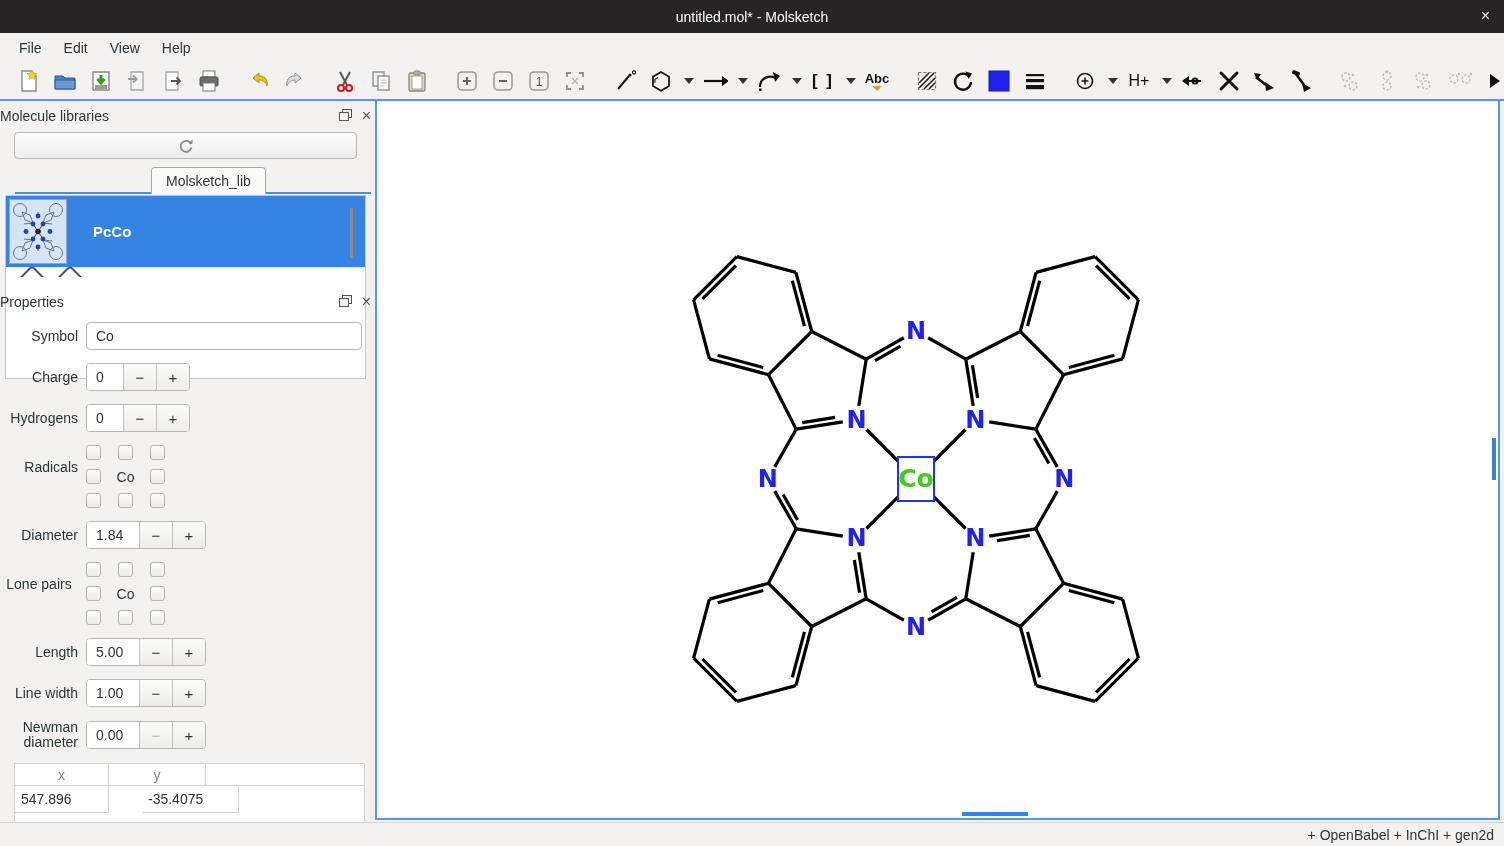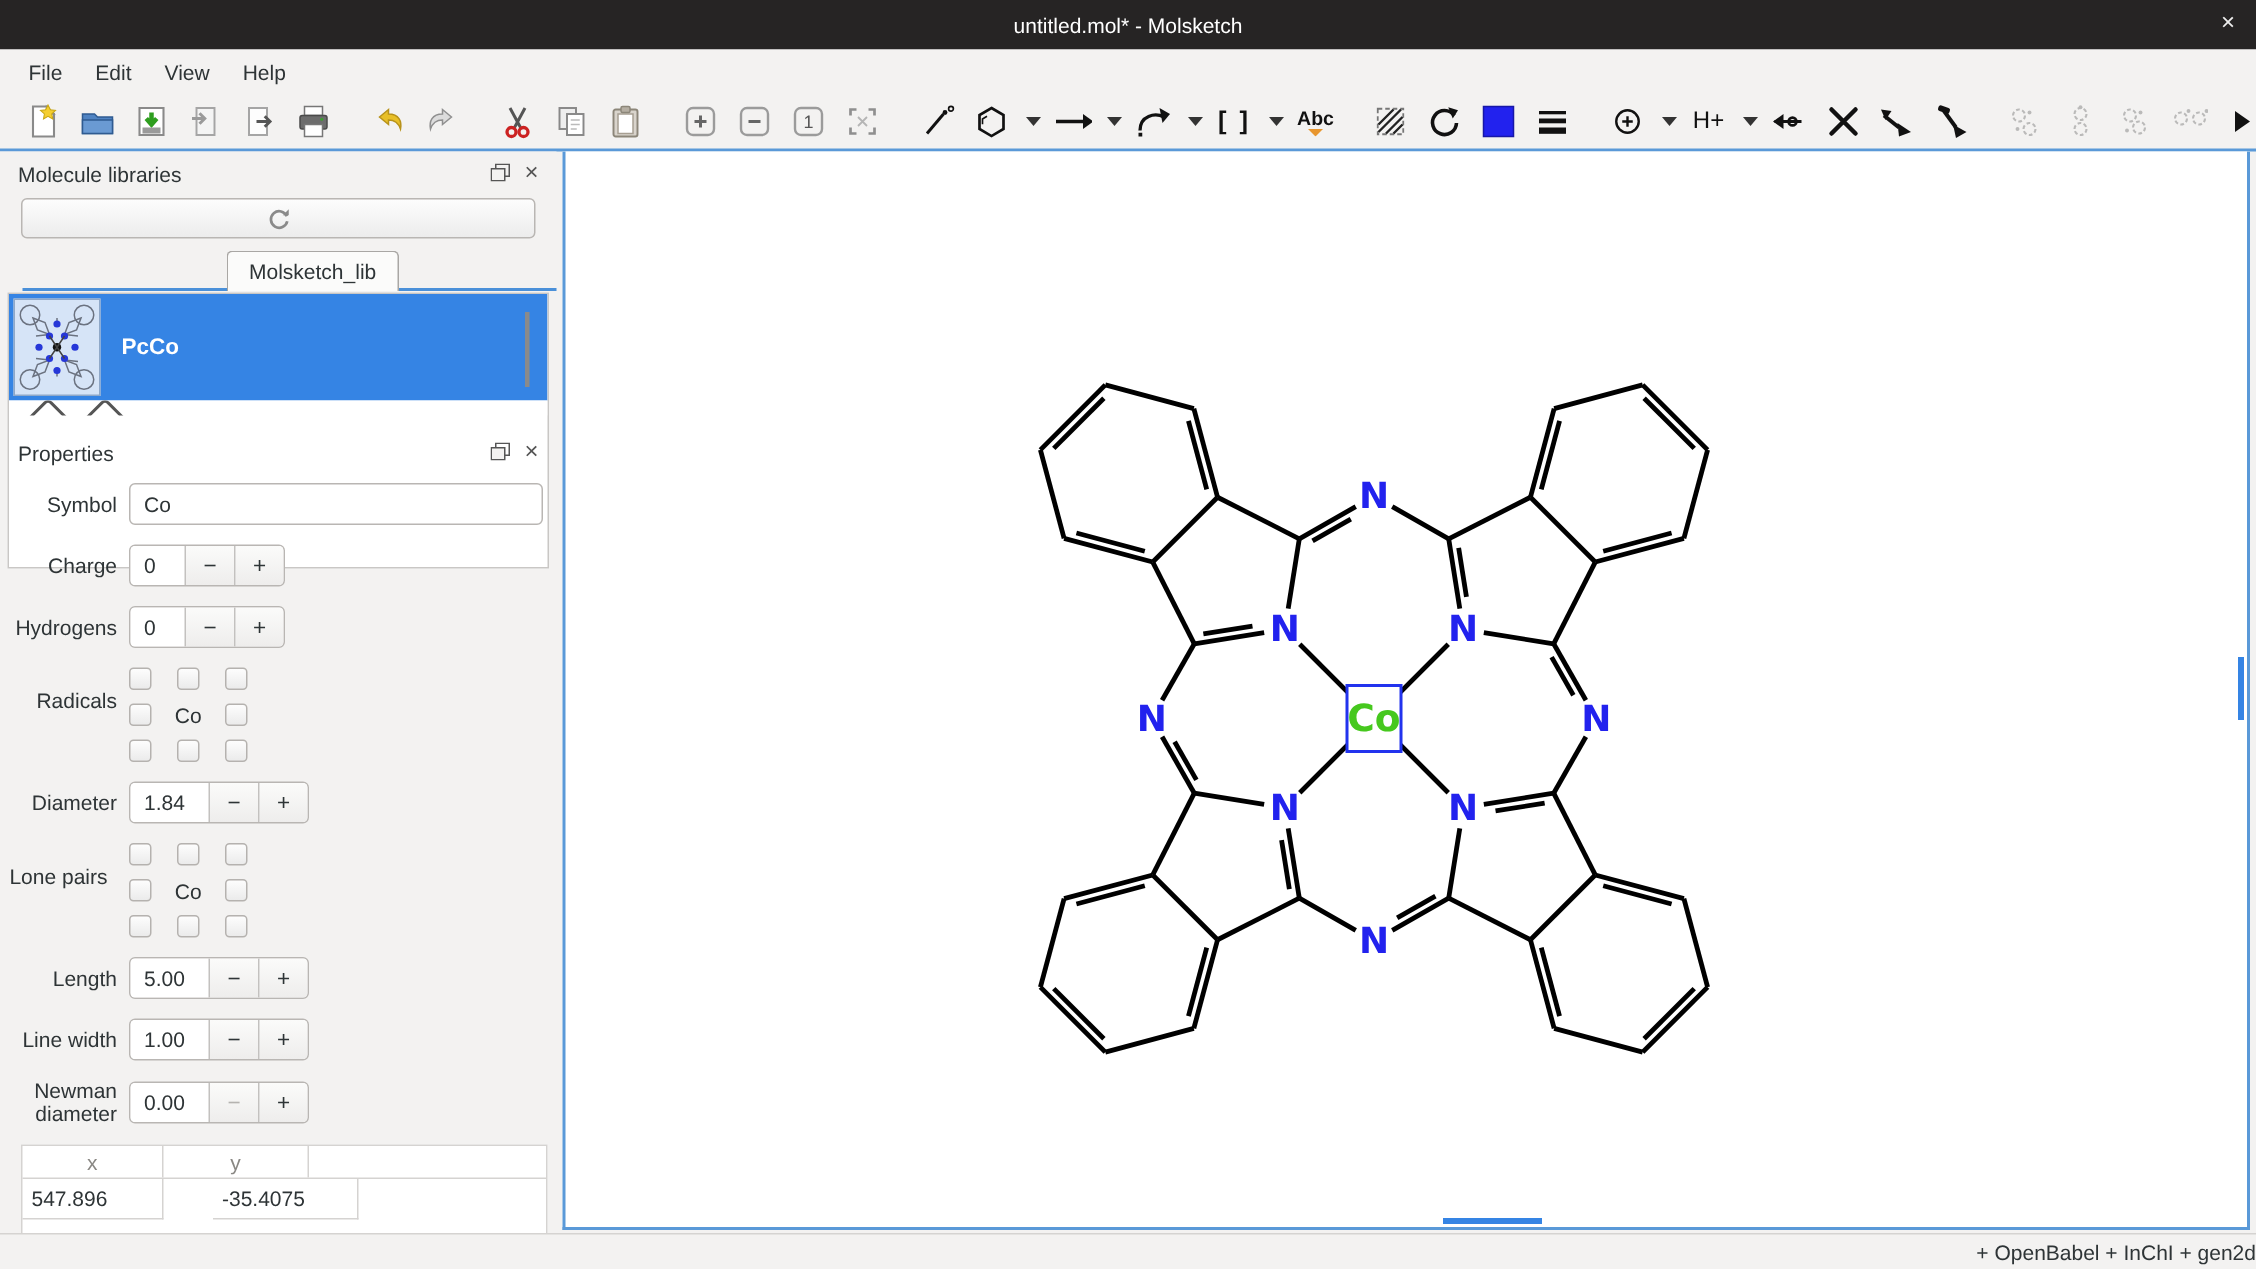--- a/index.html
+++ b/index.html
@@ -24,30 +24,30 @@
   #tb-overflow { margin-left:auto; margin-right:12px; }
 
   
   #topline { position:absolute; left:0; top:99px; width:1504px; height:2px; background:#5a99d8; }
   #canvas { position:absolute; left:375px; top:101px; width:1125px; height:719px; background:#fff; border-left:2px solid #5a99d8; border-right:2px solid #5a99d8; border-bottom:2px solid #5a99d8; }
   #hthumb { position:absolute; left:585px; top:711px; width:66px; height:4px; background:#3584e4; }
   #vthumb { position:absolute; right:2px; top:337px; width:4px; height:42px; background:#3584e4; }
 
   
   #docks { position:absolute; left:0; top:101px; width:371px; height:719px; background:#f3f2f1; }
-  .dockhead { height:24px; display:flex; align-items:center; padding:0 12px; font-size:14px; color:#2e3436; }
+  .dockhead { height:24px; display:flex; align-items:center; padding:0 0; font-size:14px; color:#2e3436; }
   .dockhead .sp { flex:1; }
   .dockhead .hicon { margin-left:10px; color:#555; font-size:13px; }
   #libdock { position:absolute; left:0; top:3px; width:371px; height:180px; }
   .refresh-btn { margin:4px 14px 0 14px; height:27px; border:1px solid #b9b6b3; border-radius:4px; background:linear-gradient(#fdfdfd,#ececec); display:flex; align-items:center; justify-content:center; }
   .tabbar { margin-top:7px; height:28px; position:relative; border-bottom:2px solid #4a90d9;margin-left:15px; }
   .tab { position:absolute; left:136px; top:1px; height:27px; padding:0 14px; background:#fbfbfa; border:1px solid #a9a7a4; border-bottom:none; border-radius:4px 4px 0 0; font-size:14px; color:#2e3436; display:flex; align-items:center; }
   .liblist { position:absolute; left:5px; right:5px; top:91px; bottom:-95px; background:#fff; border:1px solid #c9c7c5; overflow:hidden; }
   .librow { height:71px; background:#3584e4; display:flex; align-items:center; padding-left:3px; position:relative; }
-  .librow .label { color:#fff; font-size:15px; font-weight:bold; margin-left:14px; }
+  .librow .label { color:#fff; font-size:15px; font-weight:bold; margin-left:26px; }
   .thumb { width:58px; height:65px; background:#d6e4f7; border:1px solid #8fa8c8; }
   .partialrow { height:10px; background:#fff; position:relative; overflow:hidden; }
   .partialrow .ring { position:absolute; width:24px; height:24px; border:2px solid #555; border-radius:4px; top:3px; transform:rotate(45deg); }
   .vscroll { position:absolute; right:12px; top:12px; width:3px; height:50px; background:#8a8a8a; }
 
   #propdock { position:absolute; left:0; top:189px; width:371px; bottom:0; }
   .prow { display:flex; align-items:center; margin-top:13px; }
   .plabel { width:78px; text-align:right; font-size:14px; color:#2e3436; margin-right:8px; flex:0 0 auto; }
   .plabel.two { line-height:15px; }
   .txtinput { width:276px; height:28px; border:1px solid #b9b6b3; border-radius:4px; background:#fff; font-size:14px; color:#2e3436; display:flex; align-items:center; padding-left:9px; }
@@ -61,21 +61,21 @@
   .gridco { font-size:14px; color:#2e3436; }
   .ctable { margin:13px 0 0 14px; width:351px; border:1px solid #d5d3d1; background:#fff; font-size:14px; }
   .ctable .hrow { display:flex; height:22px; border-bottom:1px solid #d5d3d1; color:#8a8884; }
   .ctable .hcell { display:flex; align-items:center; justify-content:center; border-right:1px solid #d5d3d1; }
   .ctable .drow { display:flex; height:27px;gap:33px; }
   .ctable .dcell { display:flex; align-items:center; padding-left:6px; border-right:1px solid #d5d3d1; border-bottom:1px solid #d5d3d1; color:#2e3436; }
   .c1 { width:94px; } .c2 { width:97px; } .c3 { flex:1; border-right:none !important; }
   .ctable .erow { height:12px; }
 
   
-  #statusbar { position:absolute; left:0; top:822px; width:1504px; height:24px; background:#f3f2f1; border-top:1px solid #d5d3d1; display:flex; align-items:center; justify-content:flex-end; padding-right:0; font-size:14px; color:#2e3436; }
+  #statusbar { position:absolute; left:0; top:822px; width:1504px; height:24px; background:#f3f2f1; border-top:1px solid #d5d3d1; display:flex; align-items:center; justify-content:flex-end; padding-right:10px; font-size:14px; color:#2e3436; }
 </style>
 </head>
 <body>
 
 <div id="titlebar">
   <span>untitled.mol* - Molsketch</span>
   <span class="close">×</span>
 </div>
 
 <div id="menubar">

